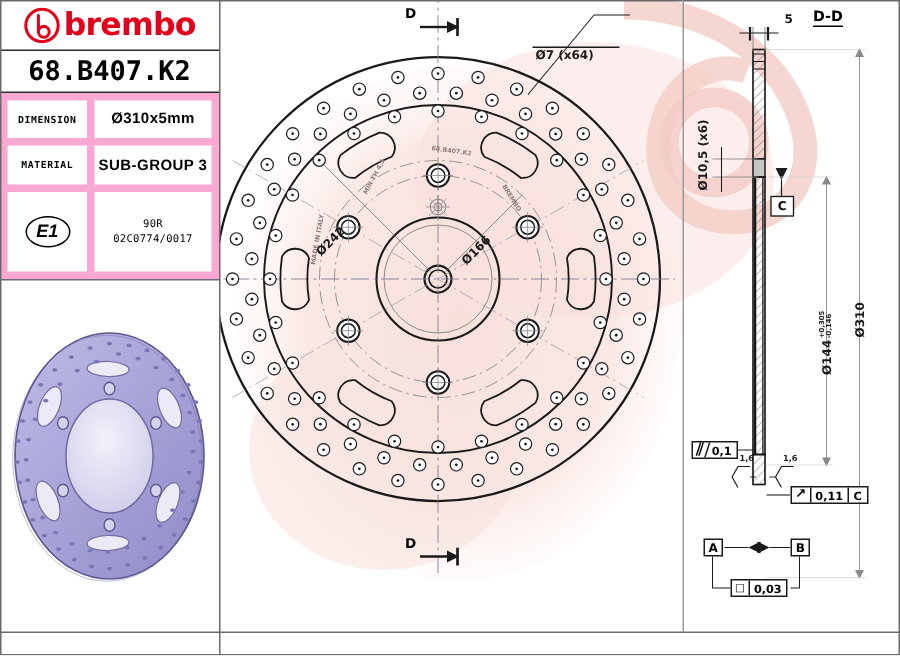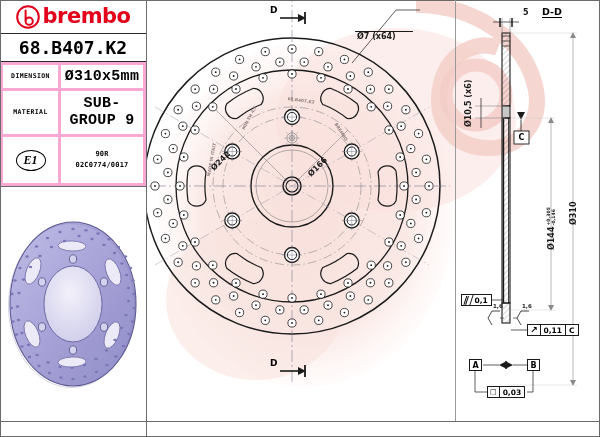--- a/index.html
+++ b/index.html
@@ -79,59 +79,59 @@
     font-weight: bold;
     letter-spacing: 0px;
     color: #000;
   }
   .spec-table {
     position: absolute; left: 0; top: 62px;
     width: 146px; height: 124px;
     border-collapse: collapse;
   }
   .spec-table td {
-    border: 3px solid #f9a8d4;
+    border: 5px solid #f9a8d4;
     padding: 0;
     text-align: center;
     vertical-align: middle;
     color: #000;
     margin-left: 40px;
   }
   .spec-label {
     width: 58px;
     font-family: "DejaVu Sans Mono", monospace;
     font-size: 6.5px;
     letter-spacing: 0.4px;
     font-weight: bold;
   }
   .spec-value {
-    font-family: Liberation Mono, monospace;
-    font-size: 15px;
+    font-family: Liberation Sans, sans-serif;
+    font-size: 10px;
     letter-spacing: 0.3px;
     font-weight: bold;
   }
   .row-h { height: 21px; }
   .row-h-last { height: 40px; }
   .e1-oval {
     display: inline-block;
     border: 1.4px solid #000;
     border-radius: 50%;
     width: 30px; height: 21px;
     line-height: 19px;
-    font-family: Liberation Serif, serif;
+    font-family: Liberation Sans, sans-serif;
     font-size: 12px;
     font-weight: bold;
     font-style: italic;
   }
   .approval {
     font-family: "DejaVu Sans Mono", monospace;
     font-size: 7px;
     line-height: 1.5;
     letter-spacing: 0.2px;
-    font-weight: bold;
+    font-weight: normal;
   }
 
   
   .render-cell {
     position: absolute; left: 0; top: 186px;
     width: 146px; height: 235px;
     overflow: hidden;
   }
 
   
@@ -633,21 +633,21 @@
     </div>
 
     <table class="spec-table">
       <tbody>
           <tr>
         <td class="spec-label row-h">DIMENSION</td>
         <td class="spec-value row-h">Ø310x5mm</td>
       </tr>
       <tr>
         <td class="spec-label row-h">MATERIAL</td>
-        <td class="spec-value row-h">SUB-GROUP 9</td>
+        <td class="spec-value row-h">SUB-GROUP 3</td>
       </tr>
       <tr>
         <td class="row-h-last">
           <span class="e1-oval">E1</span>
         </td>
         <td class="row-h-last">
           <div class="approval">90R</div>
           <div class="approval">02C0774/0017</div>
         </td>
       </tr>

